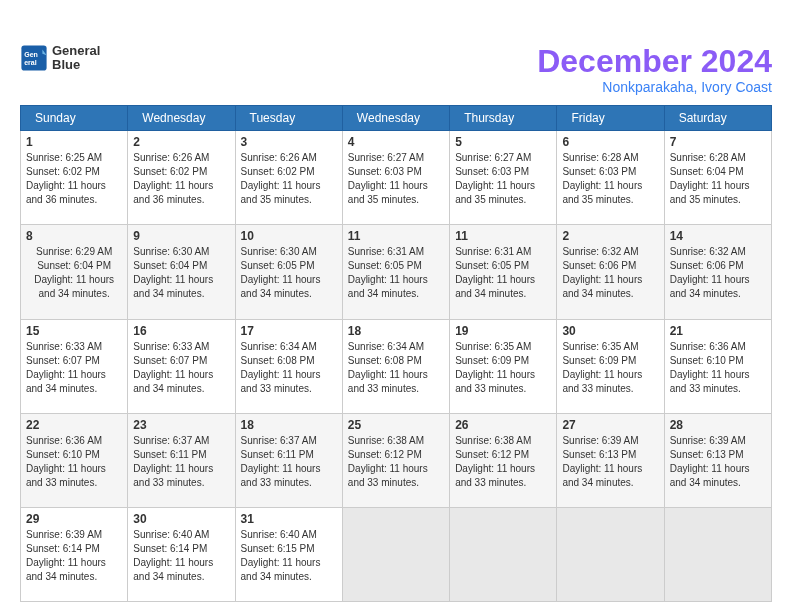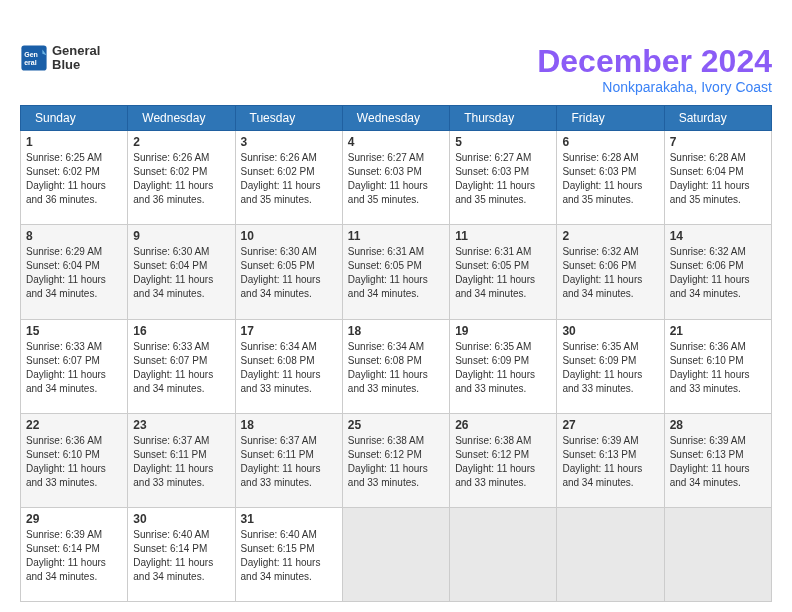--- a/index.html
+++ b/index.html
@@ -180,21 +180,21 @@
             <span class="day-num">7</span>
             <div class="day-info" style="white-space: pre-line;">Sunrise: 6:28 AM
 Sunset: 6:04 PM
 Daylight: 11 hours
 and 35 minutes.</div>
           </td>
         </tr>
         <tr>
           <td>
             <span class="day-num">8</span>
-            <div class="day-info" style="white-space: pre-line;">Sunrise: 6:29 AM
+            <div class="day-info" style="white-space: pre-line; text-align: center;">Sunrise: 6:29 AM
 Sunset: 6:04 PM
 Daylight: 11 hours
 and 34 minutes.</div>
           </td>
           <td>
             <span class="day-num">9</span>
             <div class="day-info" style="white-space: pre-line;">Sunrise: 6:30 AM
 Sunset: 6:04 PM
 Daylight: 11 hours
 and 34 minutes.</div>

